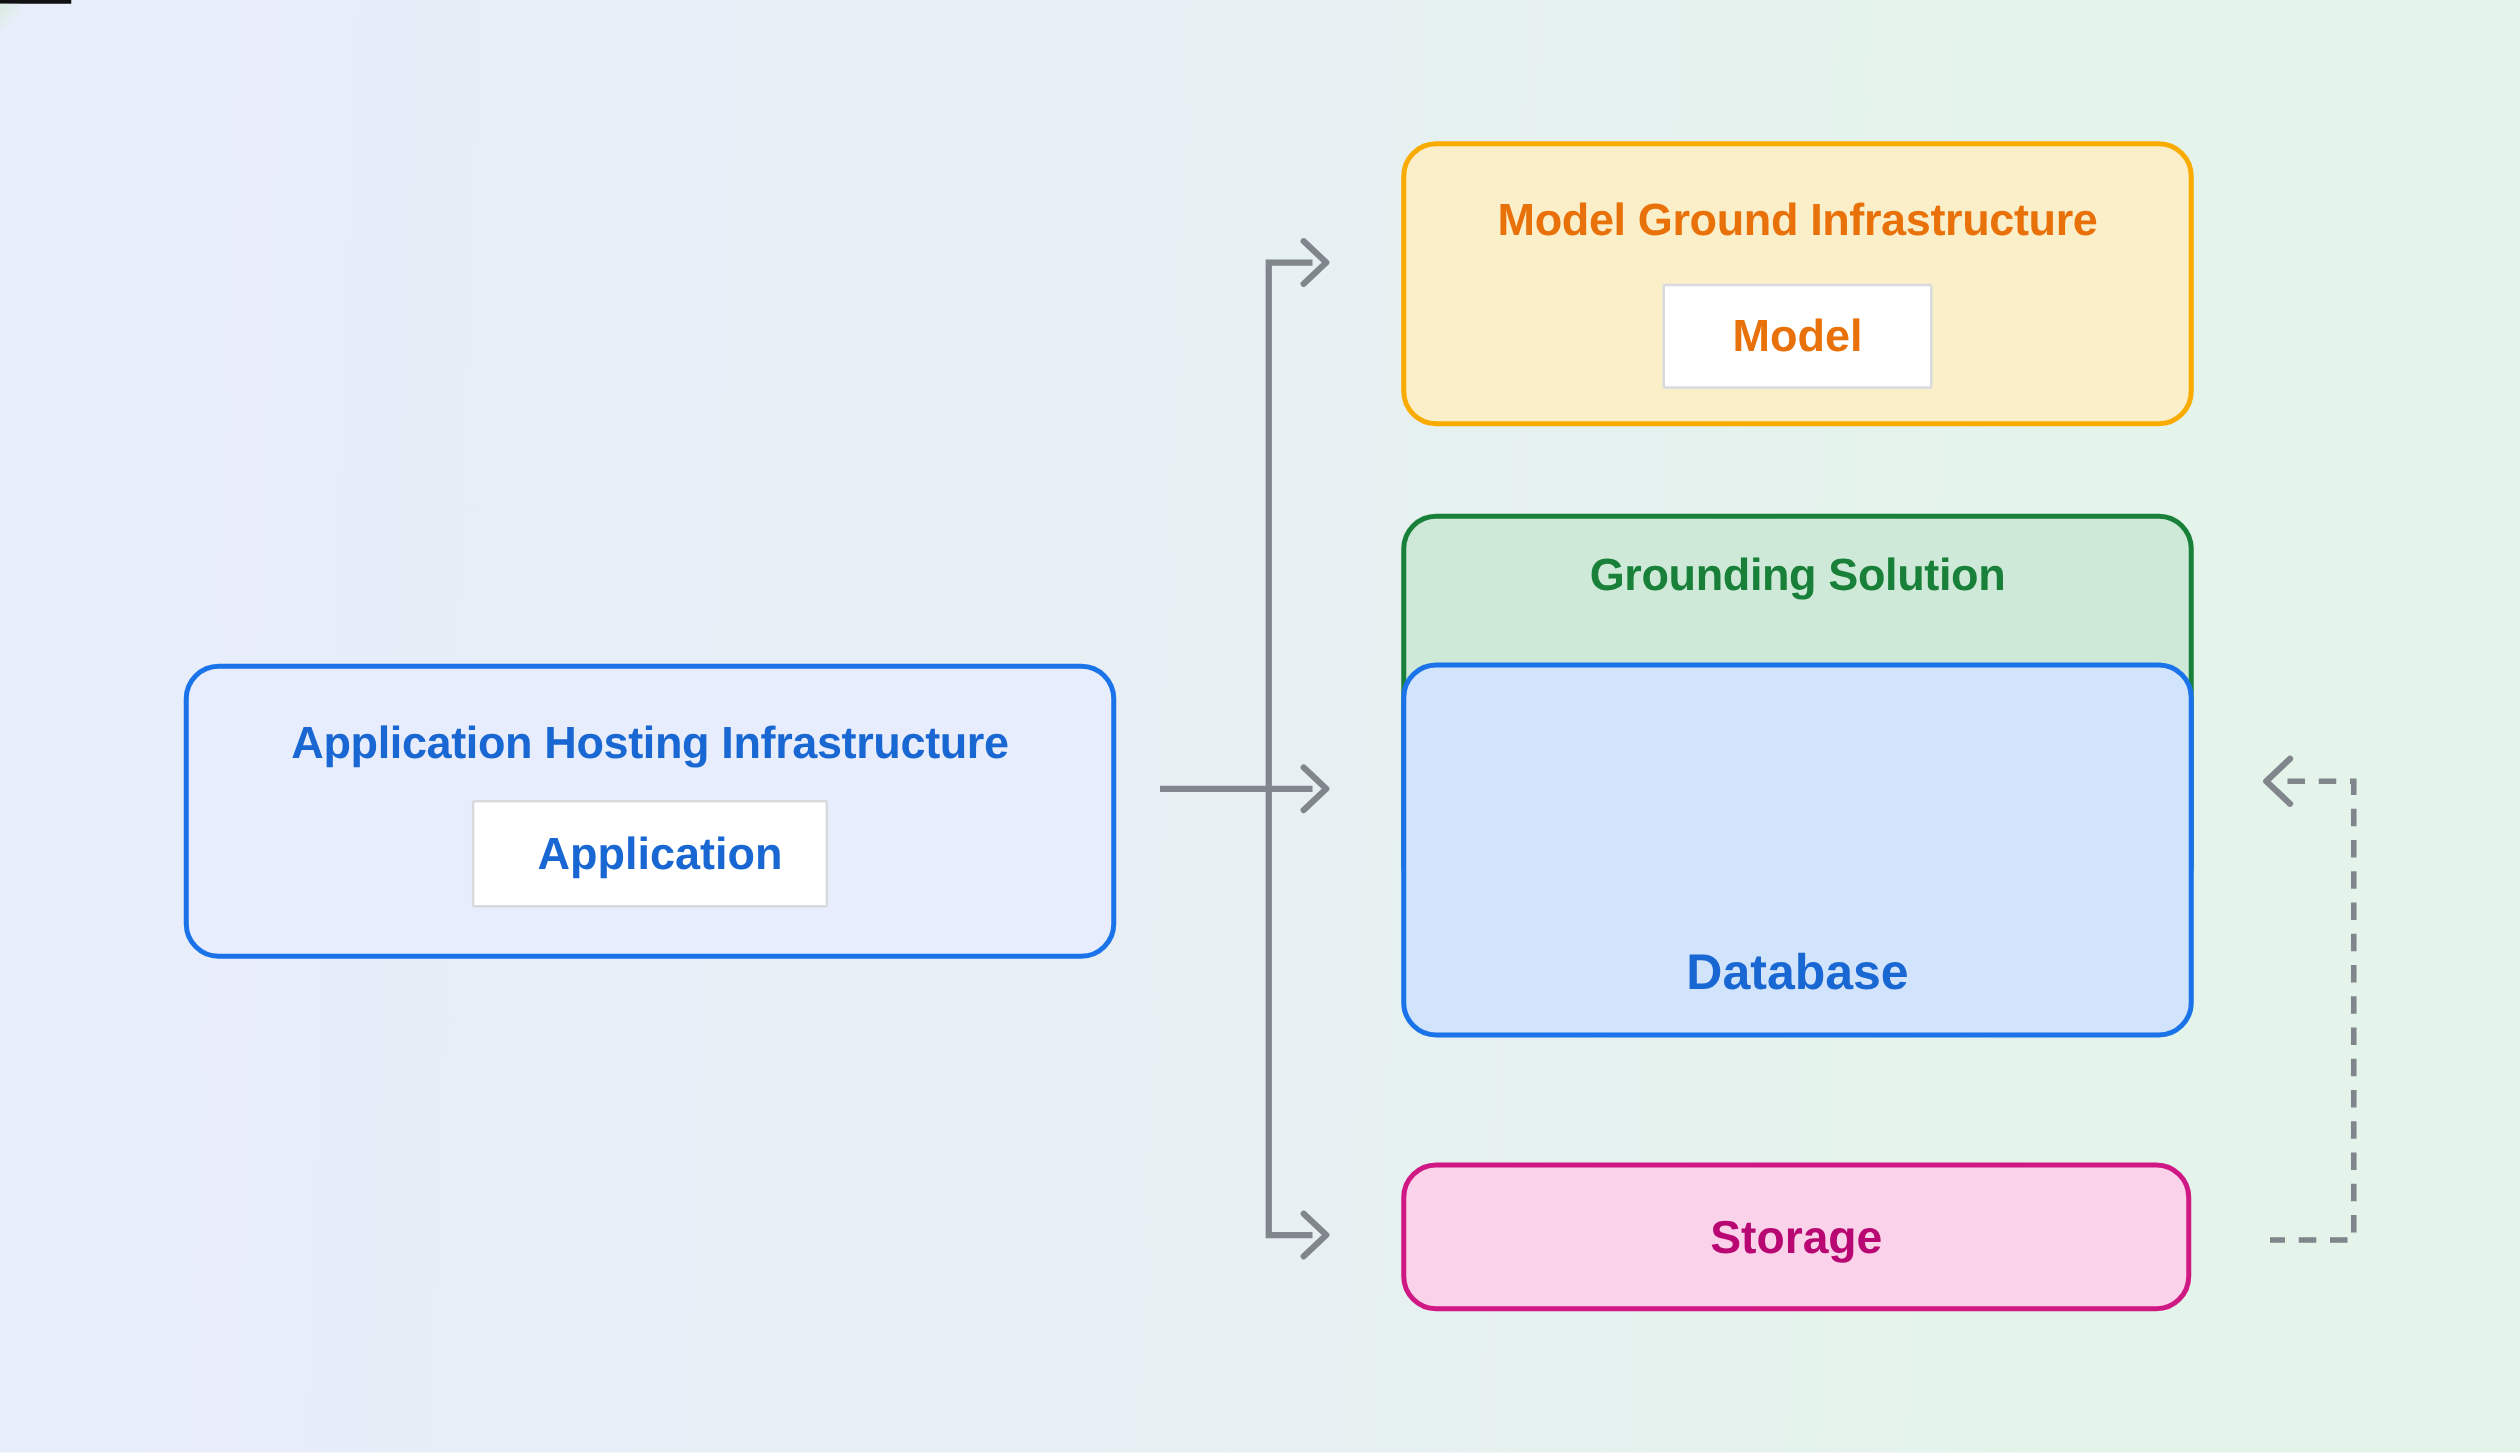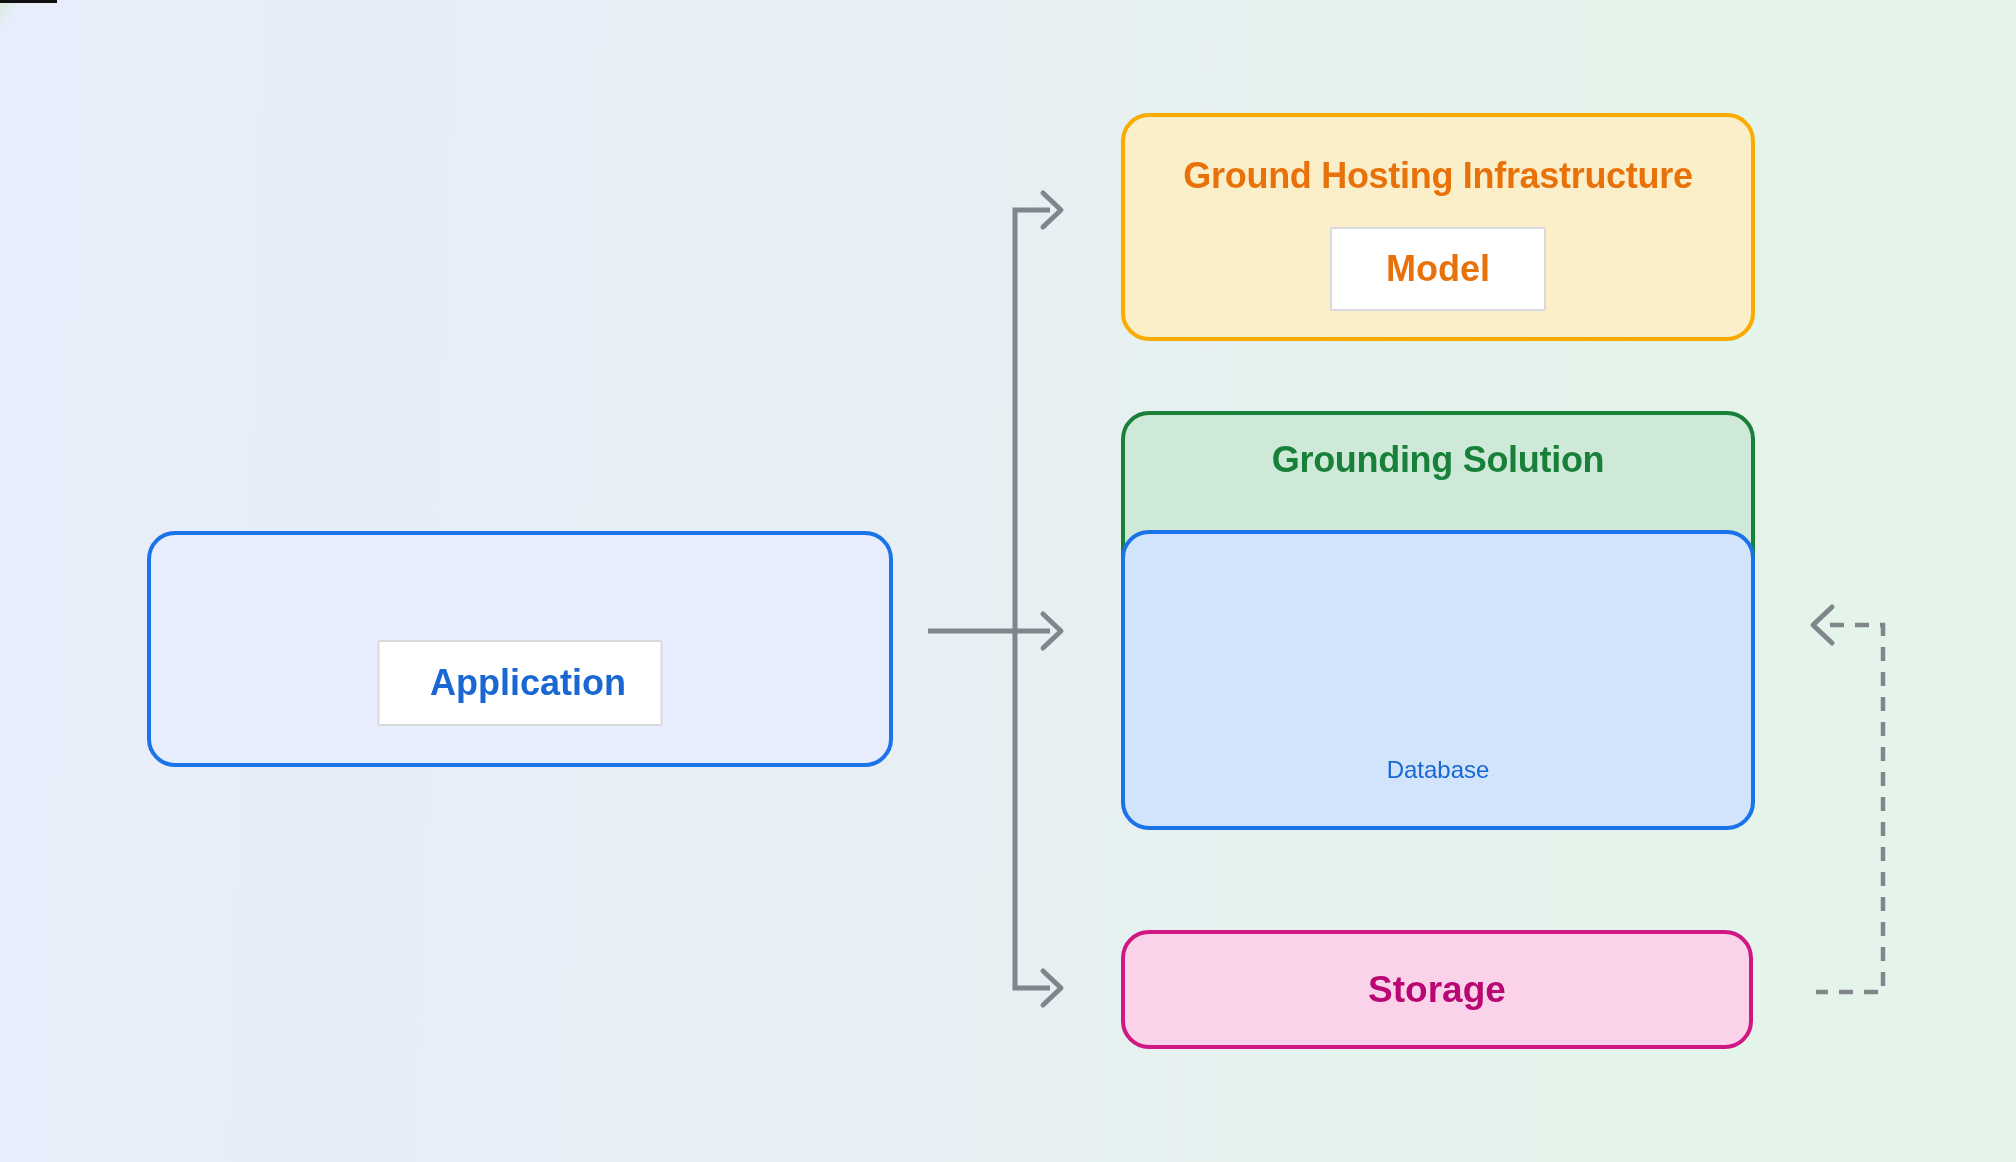--- a/index.html
+++ b/index.html
@@ -73,22 +73,22 @@
   #database-box {
     left: 1121px; top: 530px; width: 634px; height: 300px;
     background: var(--database-bg, #D2E3FC);
     border: 4px solid var(--database-border, #1A73E8);
     z-index: 2;
   }
   #database-label {
     position: absolute;
     left: 0; right: 0; top: 222px;
     text-align: center;
-    font-weight: normal;
-    font-size: 24px;
+    font-weight: bold;
+    font-size: 40px;
     color: var(--database-text, #1967D2);
   }
 
   
   #overlap-panel {
     left: 1121px; top: 530px; width: 634px; height: 192px;
     background: var(--overlap-bg, #A7C8CD);
     border: 4px solid var(--overlap-side-border, #0E5F2F);
     border-top-color: var(--database-border, #1A73E8);
     border-bottom-color: var(--grounding-border, #188038);
@@ -163,27 +163,28 @@
 </style>
 </head>
 <body>
 
 <div id="canvas">
 
   <div id="corner-bar"></div>
   <div id="corner-sliver"></div>
 
   <div class="box" id="app-box">
+    <div class="box-title">Application Hosting Infrastructure</div>
     <div class="chip" id="app-chip">
       <span>Application</span>
     </div>
   </div>
 
   <div class="box" id="model-box">
-    <div class="box-title">Ground Hosting Infrastructure</div>
+    <div class="box-title">Model Ground Infrastructure</div>
     <div class="chip" id="model-chip">
       <span>Model</span>
     </div>
   </div>
 
   <div class="box" id="grounding-box">
     <div class="box-title">Grounding Solution</div>
   </div>
 
   <div class="box" id="database-box">

